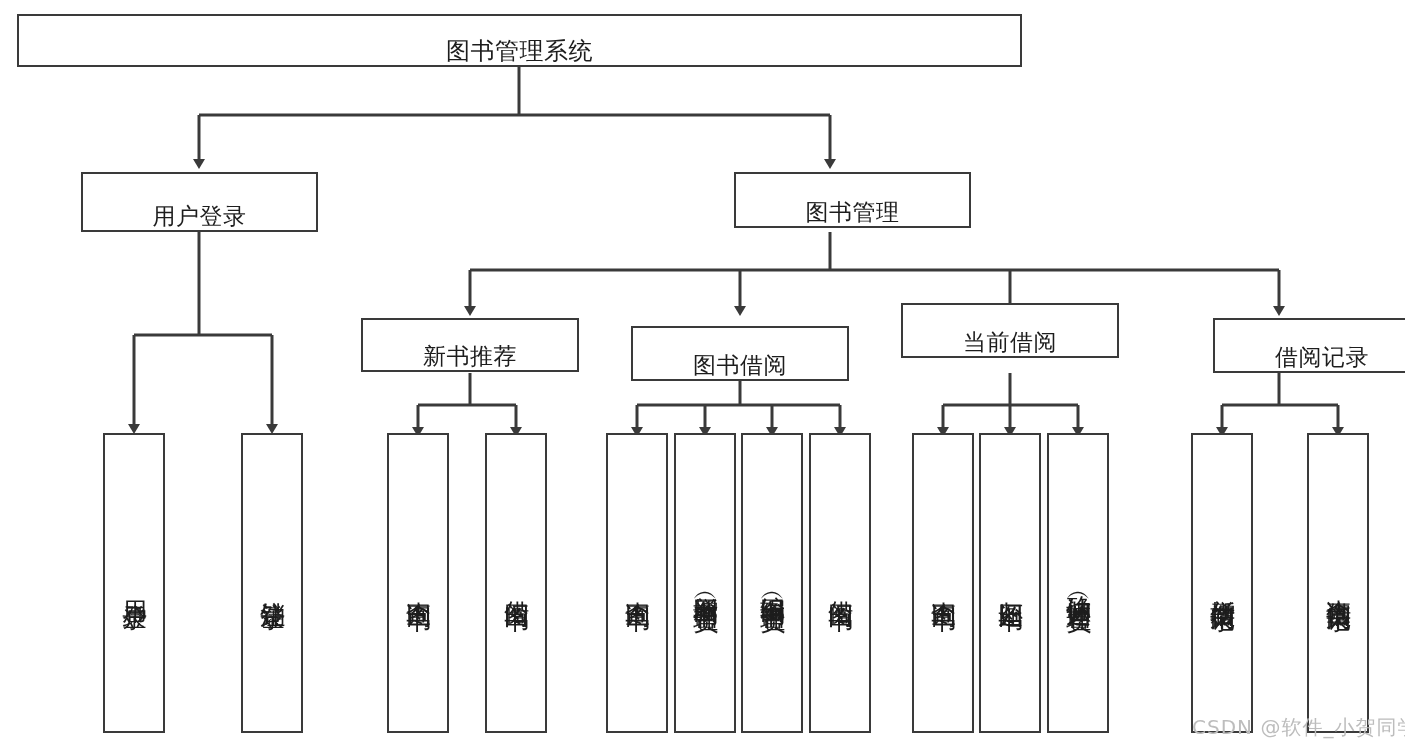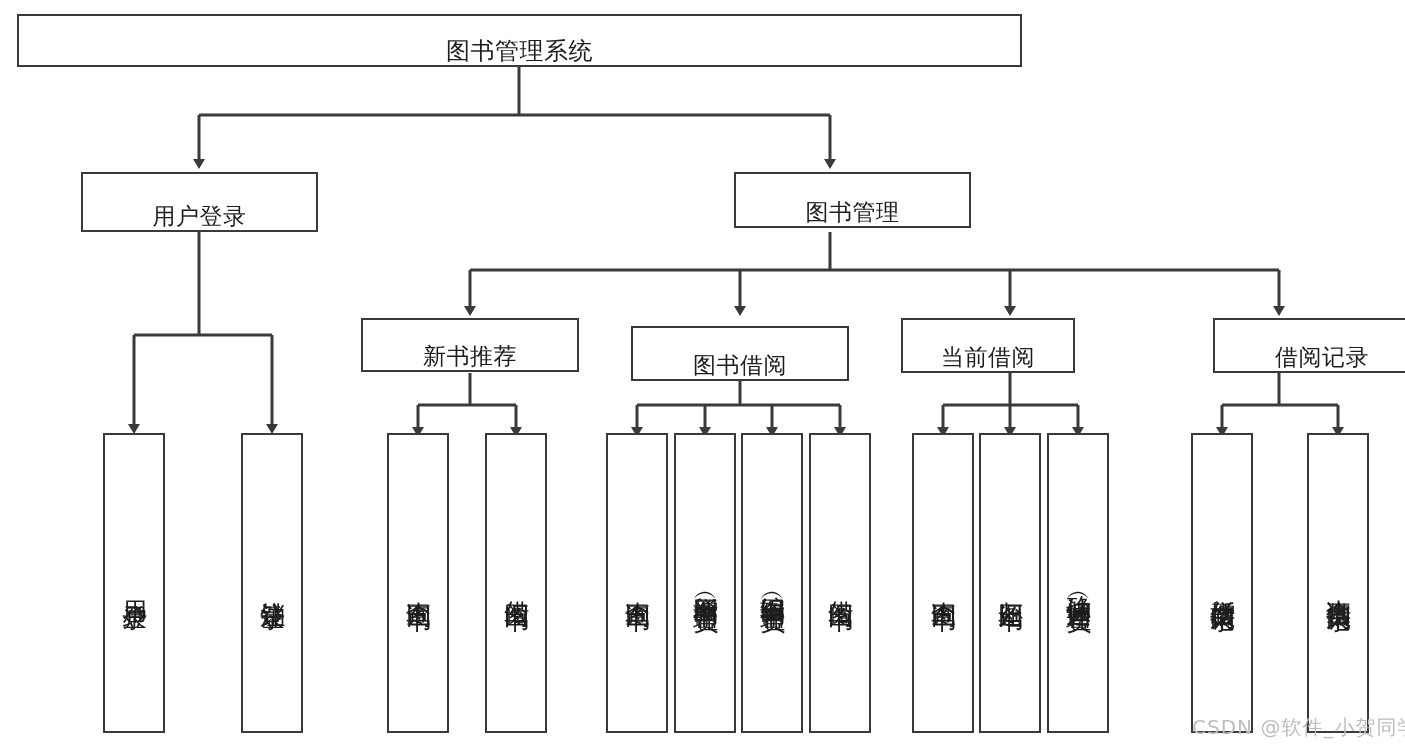--- a/index.html
+++ b/index.html
@@ -137,21 +137,21 @@
   </div>
 
   <div class="node horizontal" style="left:361px; top:318px; width:218px; height:54px;">
     <span class="label">新书推荐</span>
   </div>
 
   <div class="node horizontal" style="left:631px; top:326px; width:218px; height:55px;">
     <span class="label">图书借阅</span>
   </div>
 
-  <div class="node horizontal" style="left:901px; top:318px; width:174px; height:55px;">
+  <div class="node horizontal" style="left:901px; top:303px; width:218px; height:55px;">
     <span class="label">当前借阅</span>
   </div>
 
   <div class="node horizontal" style="left:1170px; top:318px; width:218px; height:55px;margin-left:43px;">
     <span class="label">借阅记录</span>
   </div>
 
   <div class="node vertical" style="left:103px; top:433px; width:62px; height:300px;">
     <span class="label">用户登录</span>
   </div>

